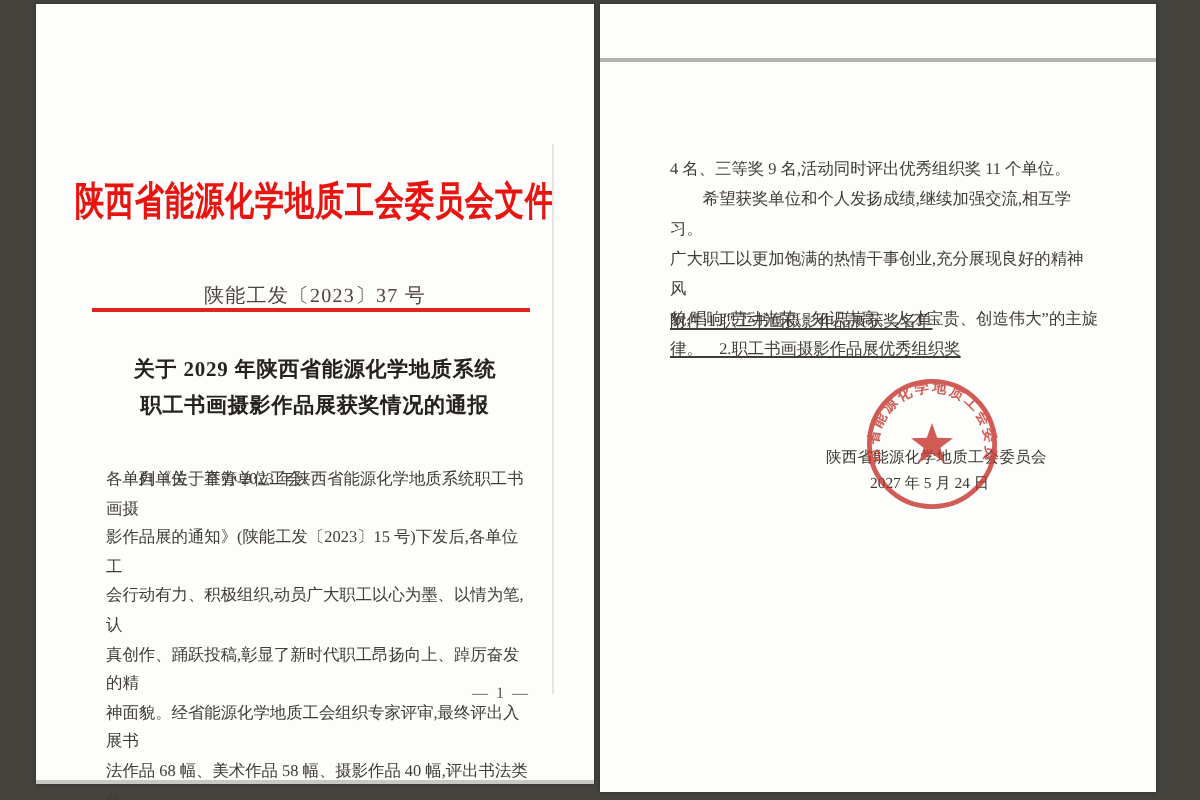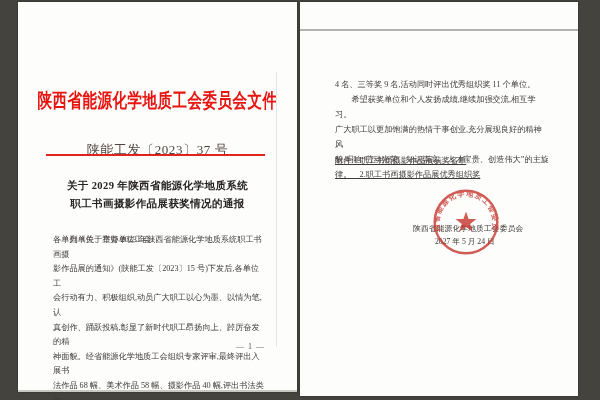--- a/index.html
+++ b/index.html
@@ -10,21 +10,21 @@
   }
   .page{position:absolute;background:#fdfdfc;}
   #page-left{left:18px;top:2px;width:279px;height:388px;border-bottom:2px solid #c9c9c4;box-shadow:0 0 2px rgba(0,0,0,.35);}
   #page-right{left:300px;top:2px;width:278px;height:394px;box-shadow:0 0 2px rgba(0,0,0,.35);}
   .abs{position:absolute;}
   .center{width:100%;text-align:center;}
   .red-header{
     top:86px;color:#e81410;font-weight:bold;font-size:14.5px;letter-spacing:.5px;
     transform:scaleY(1.35);transform-origin:center top;white-space:nowrap;
   }
-  .doc-number{top:139px;font-size:13px;color:#50433f;letter-spacing:.6px;}
+  .doc-number{top:139px;font-size:10px;color:#50433f;letter-spacing:.6px;}
   .red-rule{top:152px;left:28px;width:219px;height:2px;background:#e0231c;}
   .doc-title{
     top:175px;font-size:10.5px;line-height:17.5px;font-weight:bold;color:#262220;
     white-space:pre-line;letter-spacing:.4px;
   }
   .body-text{
     font-size:8.2px;line-height:14.6px;color:#3f3b38;white-space:pre-line;
     width:214px;letter-spacing:0;
   }
   #page-left .salutation{left:35px;top:216px;}

